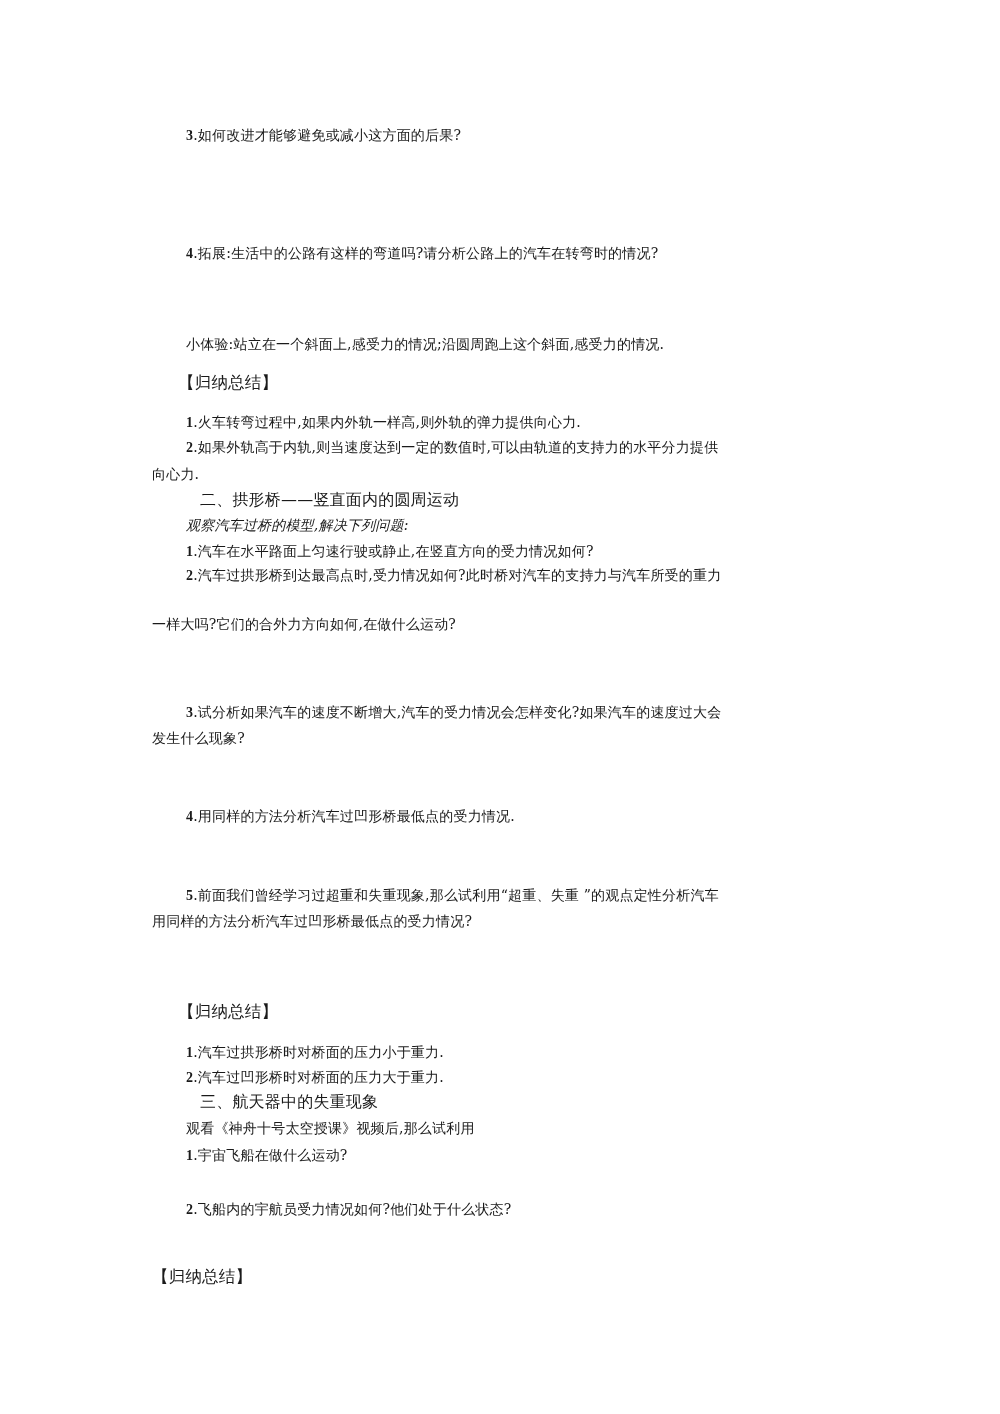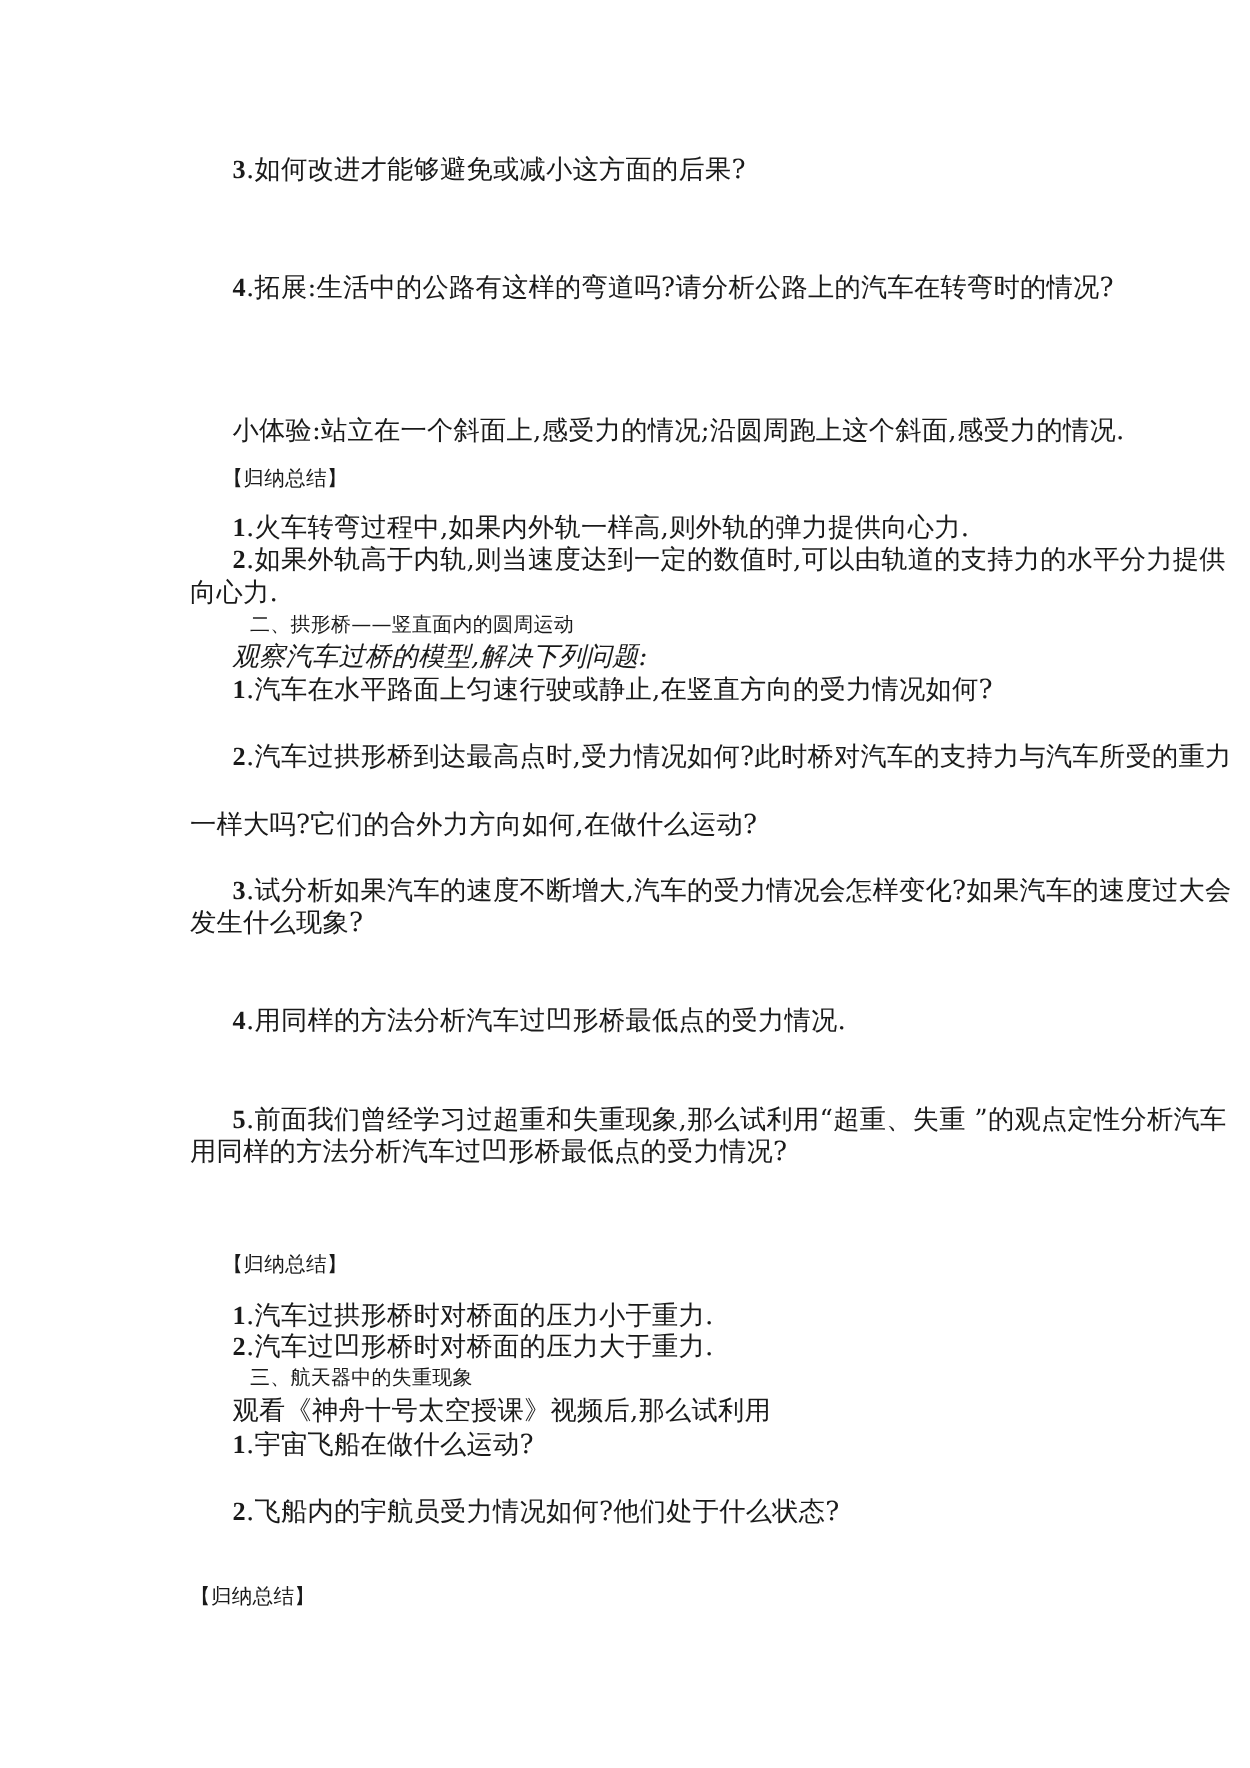--- a/index.html
+++ b/index.html
@@ -10,21 +10,21 @@
     body {
       width: 1000px;
       height: 1414px;
       position: relative;
       overflow: hidden;
       font-family: "DejaVu Serif", "Liberation Serif", serif;
       color: #1a1a1a;
     }
     .line {
       position: absolute;
-      font-size: 21px;
+      font-size: 14px;
       line-height: 22px;
       white-space: nowrap;
       letter-spacing: 0.2px;
     }
     .num {
       font-weight: bold;
       font-family: "Liberation Serif", "DejaVu Serif", serif;
     }
     .heading {
       font-family: "DejaVu Sans", "Liberation Sans", sans-serif;
@@ -37,21 +37,21 @@
       text-align: center;
     }
   </style>
 </head>
 <body>
 
 <div class="line" style="left:186px; top:124px;">
   <span class="num">3</span><span>.如何改进才能够避免或减小这方面的后果?</span>
 </div>
 
-<div class="line" style="left:186px; top:219px;">
+<div class="line" style="left:186px; top:242px;">
   <span class="num">4</span><span>.拓展:生活中的公路有这样的弯道吗?请分析公路上的汽车在转弯时的情况?</span>
 </div>
 
 <div class="line" style="left:186px; top:333px;">小体验:站立在一个斜面上,感受力的情况;沿圆周跑上这个斜面,感受力的情况.</div>
 
 <div class="line bracket" style="left:178px; top:372px;">【归纳总结】</div>
 
 <div class="line" style="left:186px; top:411px;">
   <span class="num">1</span><span>.火车转弯过程中,如果内外轨一样高,则外轨的弹力提供向心力.</span>
 </div>
@@ -62,24 +62,24 @@
 <div class="line" style="left:152px; top:463px;">向心力.</div>
 
 <div class="line heading" style="left:186px; top:489px;">二、拱形桥——竖直面内的圆周运动</div>
 
 <div class="line" style="left:186px; top:514px;font-style:italic;">观察汽车过桥的模型,解决下列问题:</div>
 
 <div class="line" style="left:186px; top:540px;">
   <span class="num">1</span><span>.汽车在水平路面上匀速行驶或静止,在竖直方向的受力情况如何?</span>
 </div>
 
-<div class="line" style="left:186px; top:594px;">
+<div class="line" style="left:186px; top:564px;">
   <span class="num">2</span><span>.汽车过拱形桥到达最高点时,受力情况如何?此时桥对汽车的支持力与汽车所受的重力</span>
 </div>
-<div class="line" style="left:152px; top:648px;">一样大吗?它们的合外力方向如何,在做什么运动?</div>
+<div class="line" style="left:152px; top:613px;">一样大吗?它们的合外力方向如何,在做什么运动?</div>
 
 <div class="line" style="left:186px; top:701px;">
   <span class="num">3</span><span>.试分析如果汽车的速度不断增大,汽车的受力情况会怎样变化?如果汽车的速度过大会</span>
 </div>
 <div class="line" style="left:152px; top:727px;">发生什么现象?</div>
 
 <div class="line" style="left:186px; top:805px;">
   <span class="num">4</span><span>.用同样的方法分析汽车过凹形桥最低点的受力情况.</span>
 </div>
 

